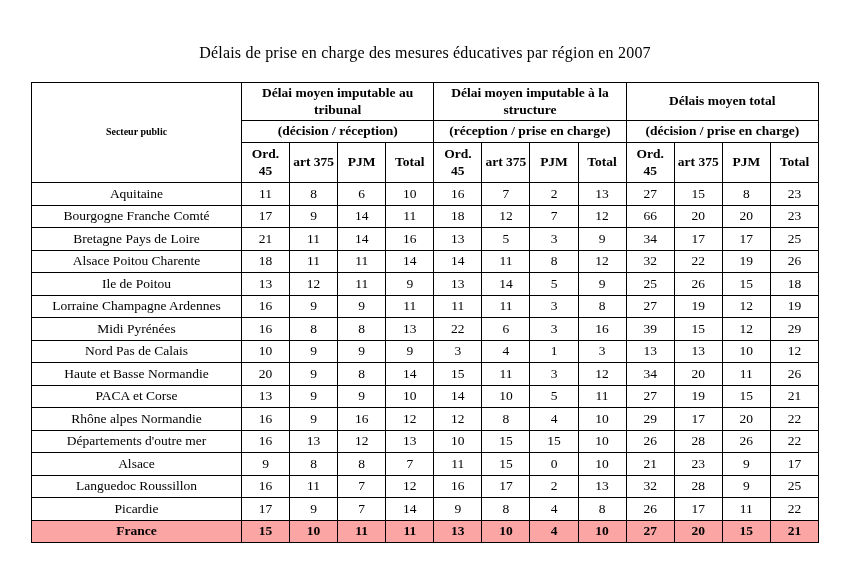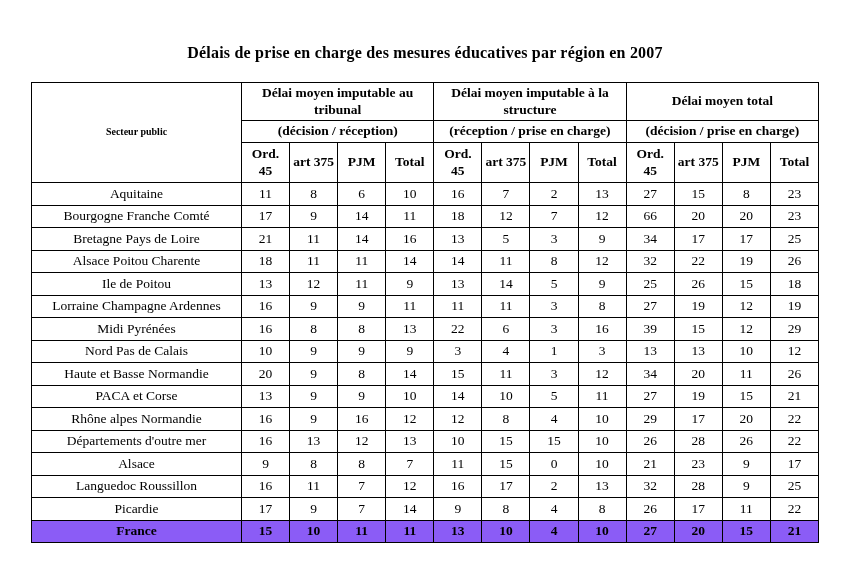--- a/index.html
+++ b/index.html
@@ -13,21 +13,21 @@
     font-family: "Liberation Serif", serif;
     color: #000;
   }
   .page {
     width: 850px;
     height: 564px;
     padding-top: 44px;
   }
   .title {
     text-align: center;
-    font-weight: bold;
+    font-weight: normal;
     font-size: 16px;
     margin: 0 0 20px 0;
     letter-spacing: 0.2px;
   }
   table.data-table {
     border-collapse: collapse;
     table-layout: fixed;
     width: 788px;
     margin-left: 31px;
   }
@@ -75,21 +75,21 @@
       <col>
         <col>
         <col>
         <col>
     </colgroup>
     <thead>
       <tr class="group-title-row">
         <th rowspan="3" class="corner">Secteur public</th>
         <th colspan="4">Délai moyen imputable au tribunal</th>
         <th colspan="4">Délai moyen imputable à la structure</th>
-        <th colspan="4">Délai moyen total</th>
+        <th colspan="4">Délais moyen total</th>
       </tr>
       <tr class="group-subtitle-row">
         <th colspan="4">(décision / réception)</th>
         <th colspan="4">(réception / prise en charge)</th>
         <th colspan="4">(décision / prise en charge)</th>
       </tr>
       <tr class="subcol-row" id="subcol-row">
 
       <th>Ord. 45</th>
           <th>art 375</th>
@@ -325,21 +325,21 @@
           <td>14</td>
           <td>9</td>
           <td>8</td>
           <td>4</td>
           <td>8</td>
           <td>26</td>
           <td>17</td>
           <td>11</td>
           <td>22</td>
         </tr>
-        <tr class="total-row" style="background: #8b5cf6;">
+        <tr class="total-row" style="background: #fca5a5;">
           <td class="region">France</td>
           <td>15</td>
           <td>10</td>
           <td>11</td>
           <td>11</td>
           <td>13</td>
           <td>10</td>
           <td>4</td>
           <td>10</td>
           <td>27</td>

